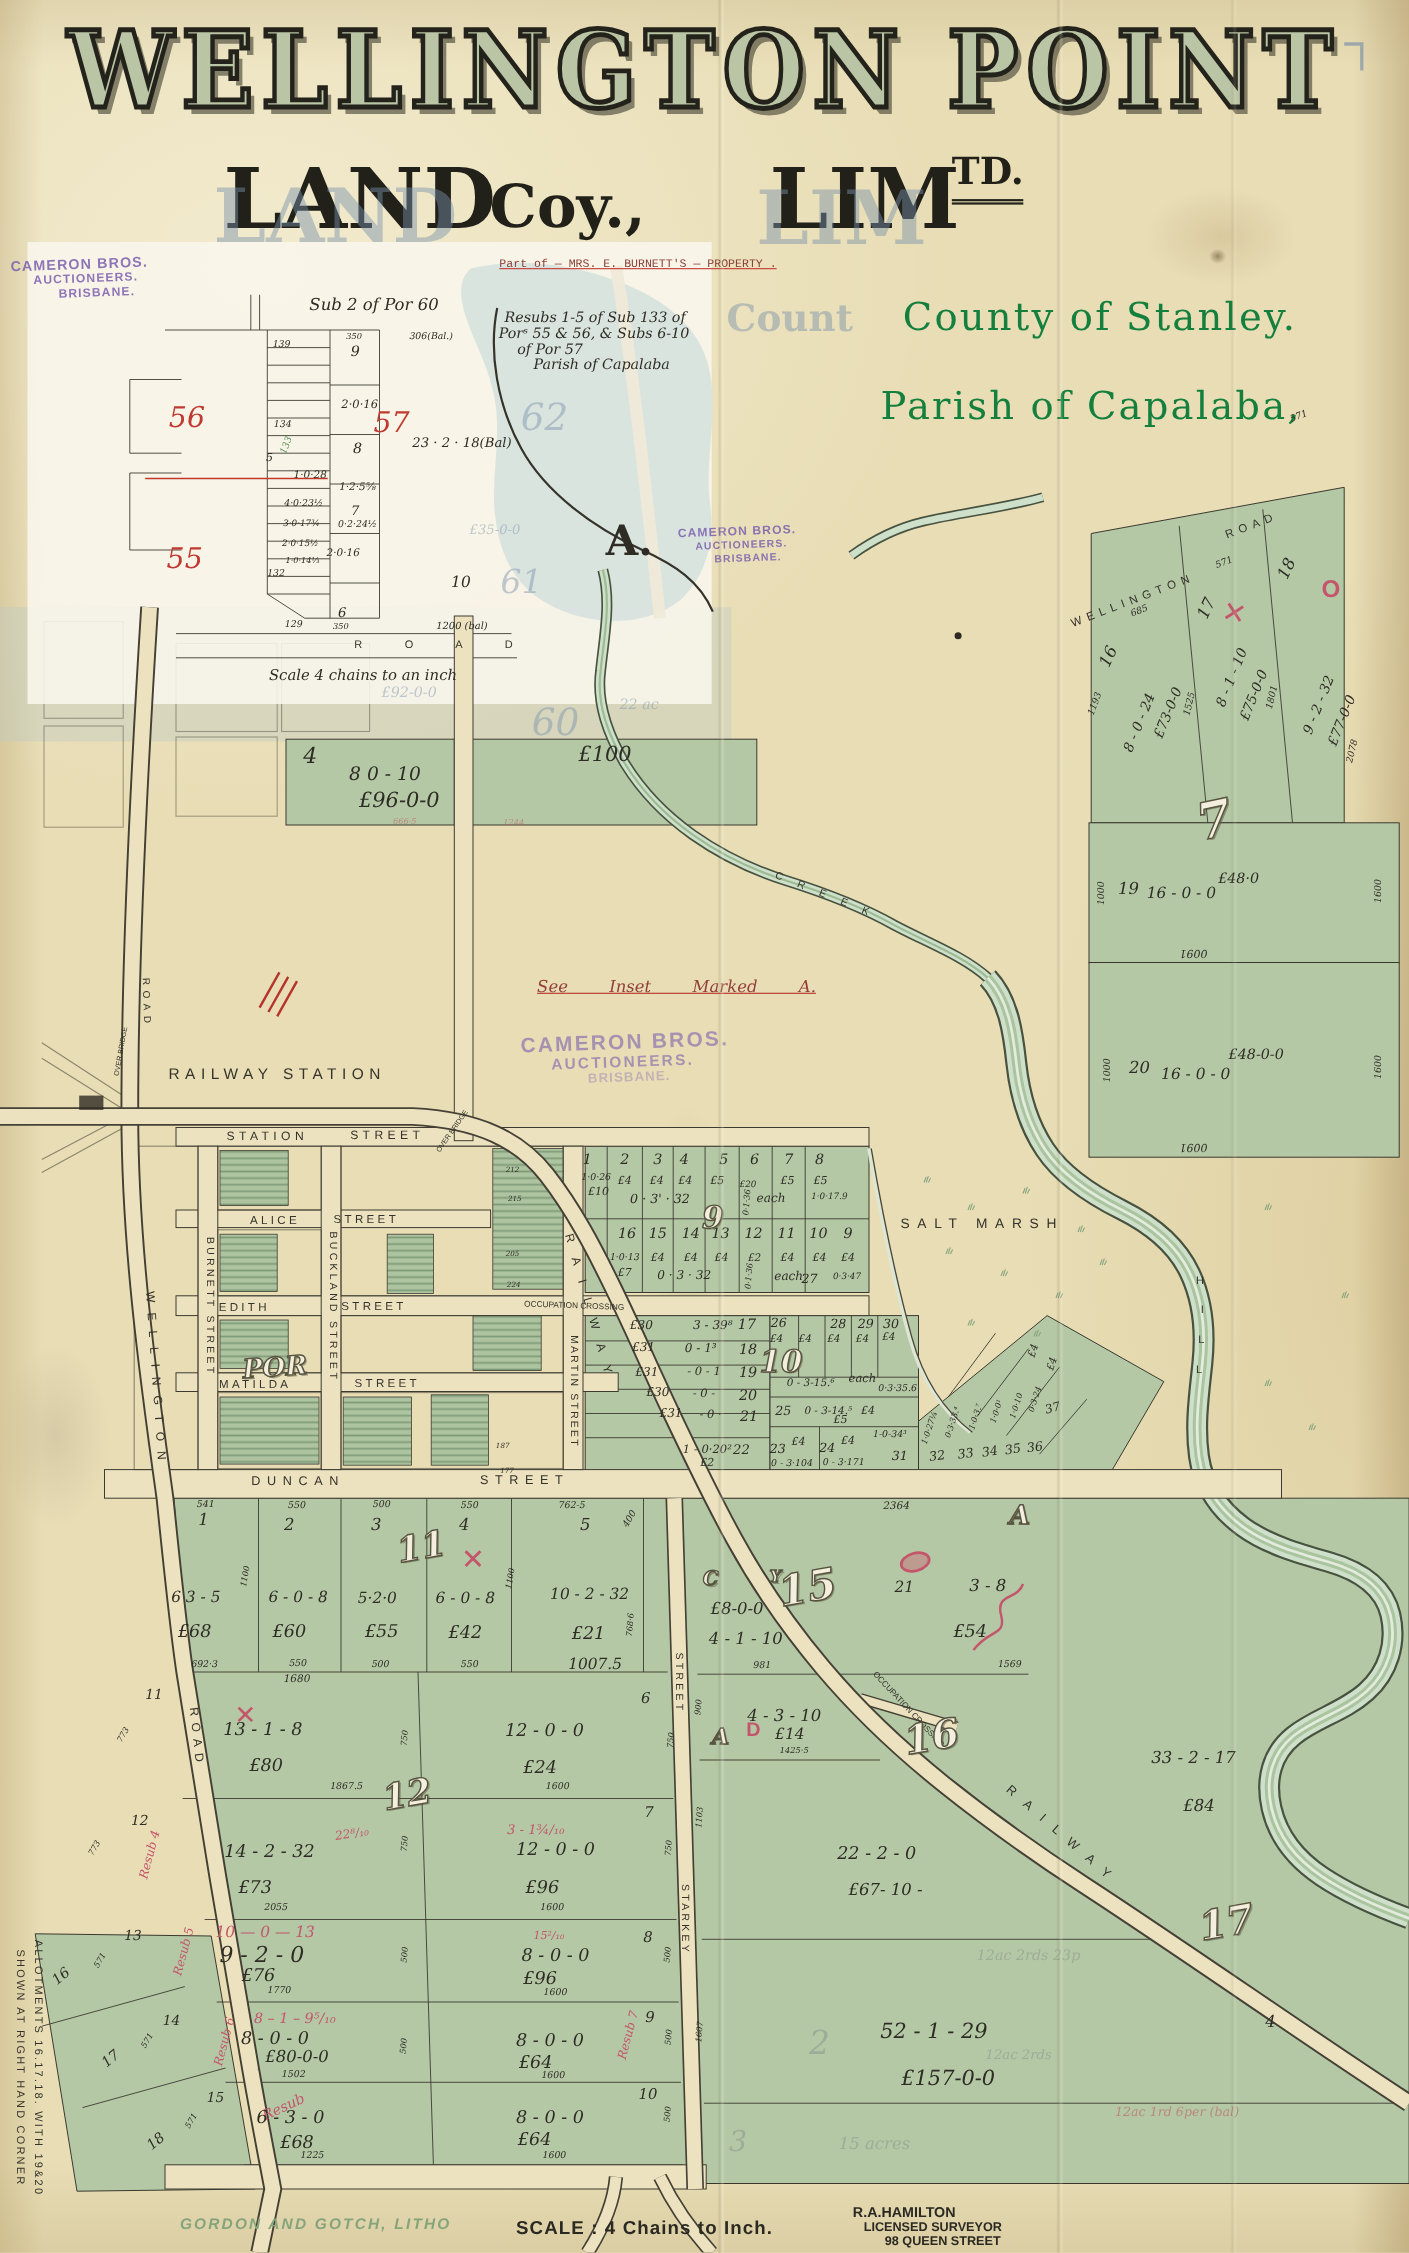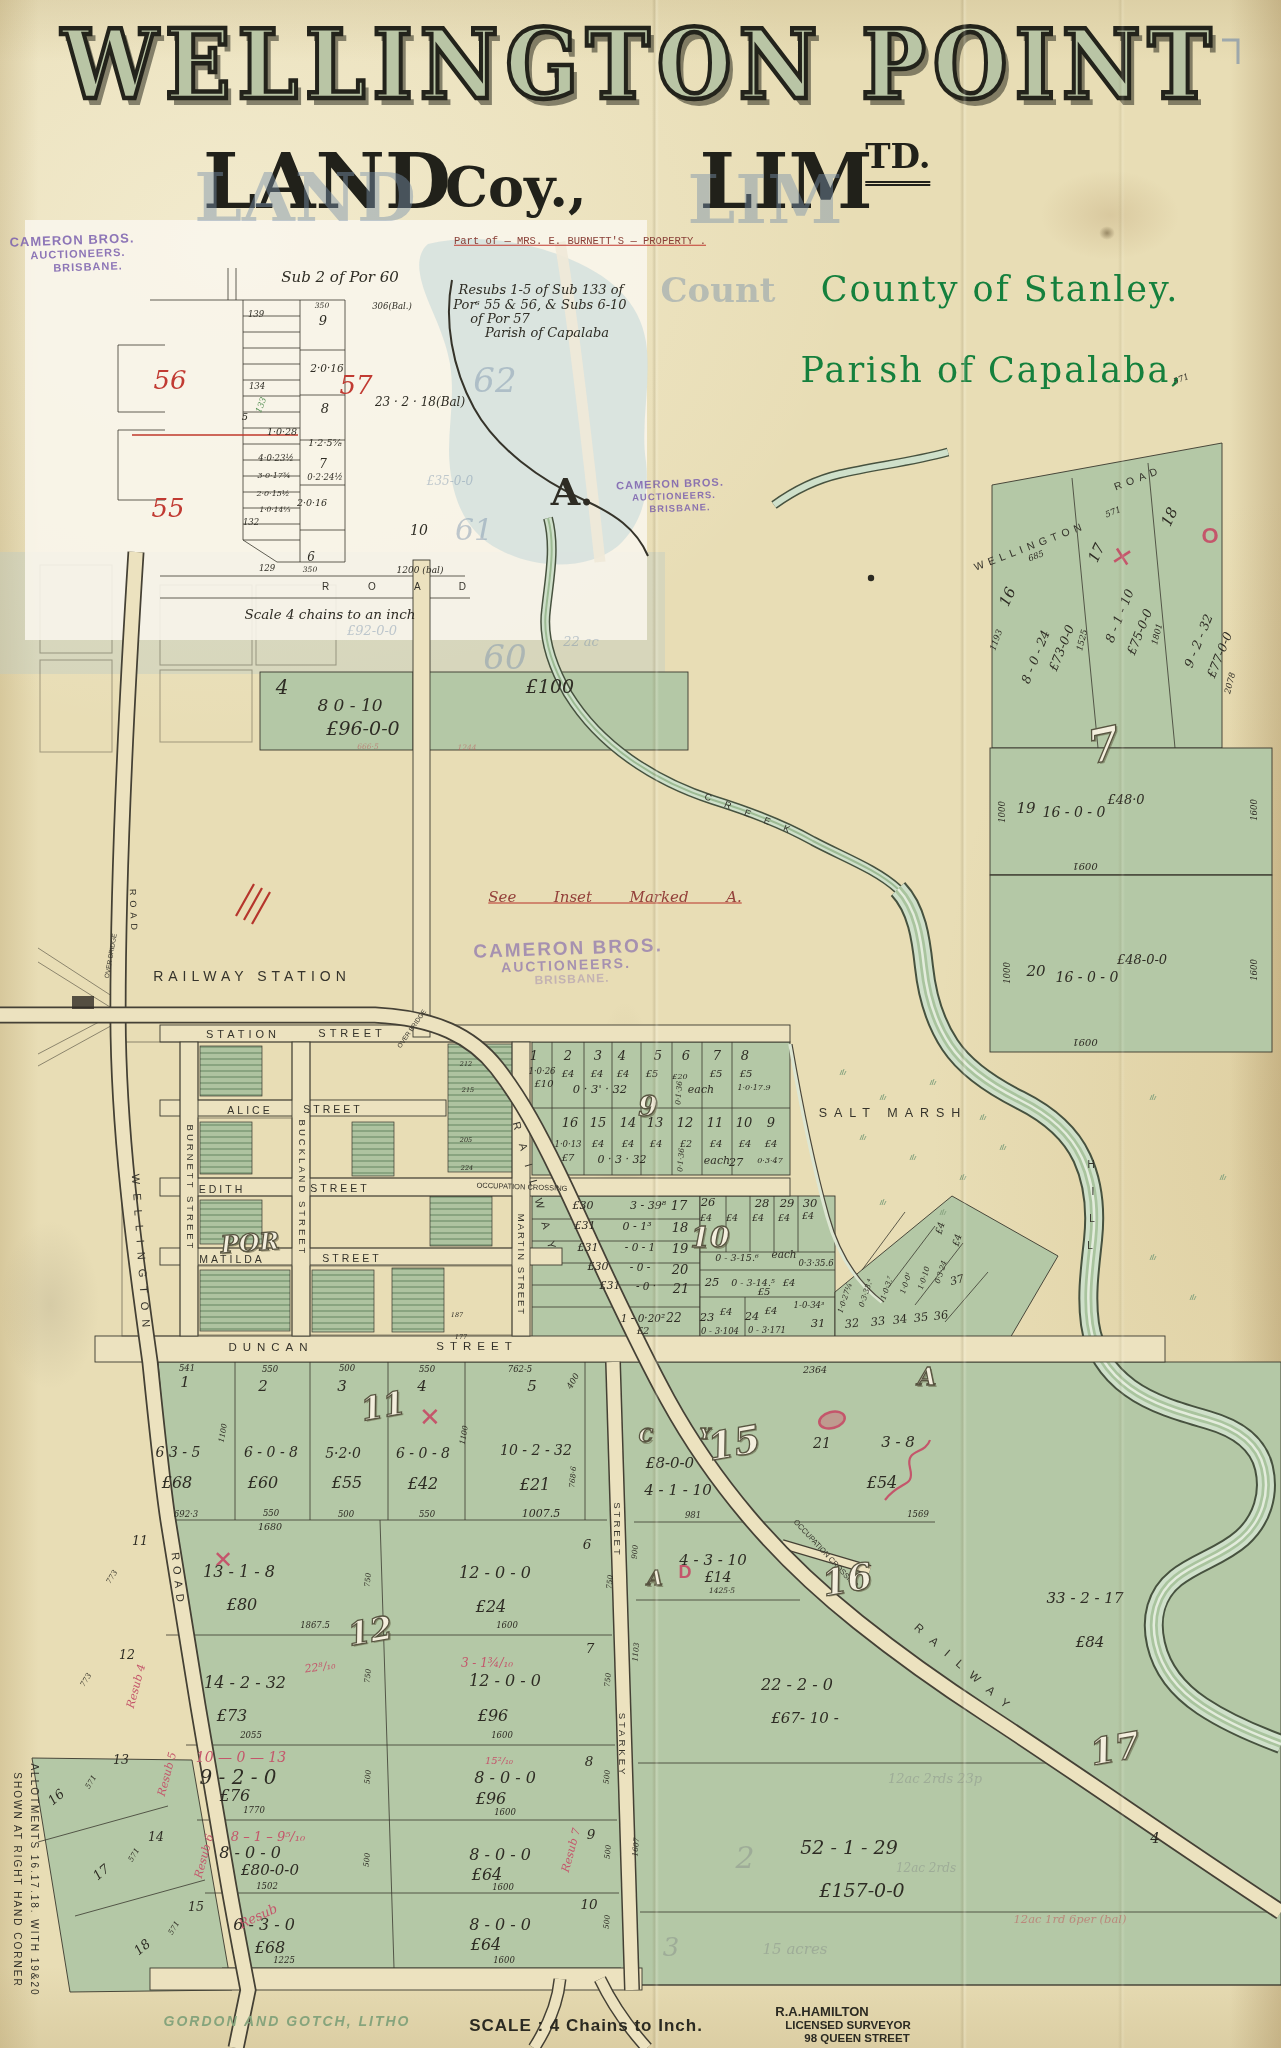--- a/index.html
+++ b/index.html
@@ -484,21 +484,21 @@
     <span class="lbl hand" style="left: 536px; top: 1450px; font-size: 14px;">10 - 2 - 32</span>
     <span class="lbl hand" style="left: 177px; top: 1483px; font-size: 16px;">£68</span>
     <span class="lbl hand" style="left: 263px; top: 1483px; font-size: 16px;">£60</span>
     <span class="lbl hand" style="left: 347px; top: 1483px; font-size: 16px;">£55</span>
     <span class="lbl hand" style="left: 423px; top: 1484px; font-size: 16px;">£42</span>
     <span class="lbl hand" style="left: 535px; top: 1485px; font-size: 16px;">£21</span>
     <span class="lbl hand" style="left: 186px; top: 1514px; font-size: 8.5px;">692·3</span>
     <span class="lbl hand" style="left: 271px; top: 1513px; font-size: 8.5px;">550</span>
     <span class="lbl hand" style="left: 346px; top: 1514px; font-size: 8.5px;">500</span>
     <span class="lbl hand" style="left: 427px; top: 1514px; font-size: 8.5px;">550</span>
-    <span class="lbl hand" style="left: 541px; top: 1513px; font-size: 11px; text-align: center;">1007.5</span>
+    <span class="lbl hand" style="left: 541px; top: 1513px; font-size: 14px; text-align: center;">1007.5</span>
     <span class="lbl hand" style="left: 270px; top: 1527px; font-size: 9.5px;">1680</span>
     <span class="lbl hand" style="left: 573px; top: 1381px; font-size: 8.5px; transform: translate(-50%, -50%) rotate(-60deg);">400</span>
     <span class="lbl hand" style="left: 573px; top: 1477px; font-size: 7.5px; transform: translate(-50%, -50%) rotate(-85deg);">768·6</span>
     <span class="lbl outline" style="left: 927px; top: 1377px; font-size: 24px;">A</span>
     <span class="lbl outline" style="left: 646px; top: 1436px; font-size: 18px;">C</span>
     <span class="lbl outline" style="left: 705px; top: 1434px; font-size: 15px;">Y</span>
     <span class="lbl outline" style="left: 734px; top: 1443px; font-size: 38px; transform: translate(-50%, -50%) rotate(-10deg);">15</span>
     <span class="lbl hand" style="left: 822px; top: 1443px; font-size: 14px;">21</span>
     <span class="lbl hand" style="left: 898px; top: 1442px; font-size: 15px;">3 - 8</span>
     <span class="lbl hand" style="left: 670px; top: 1463px; font-size: 15px;">£8-0-0</span>

